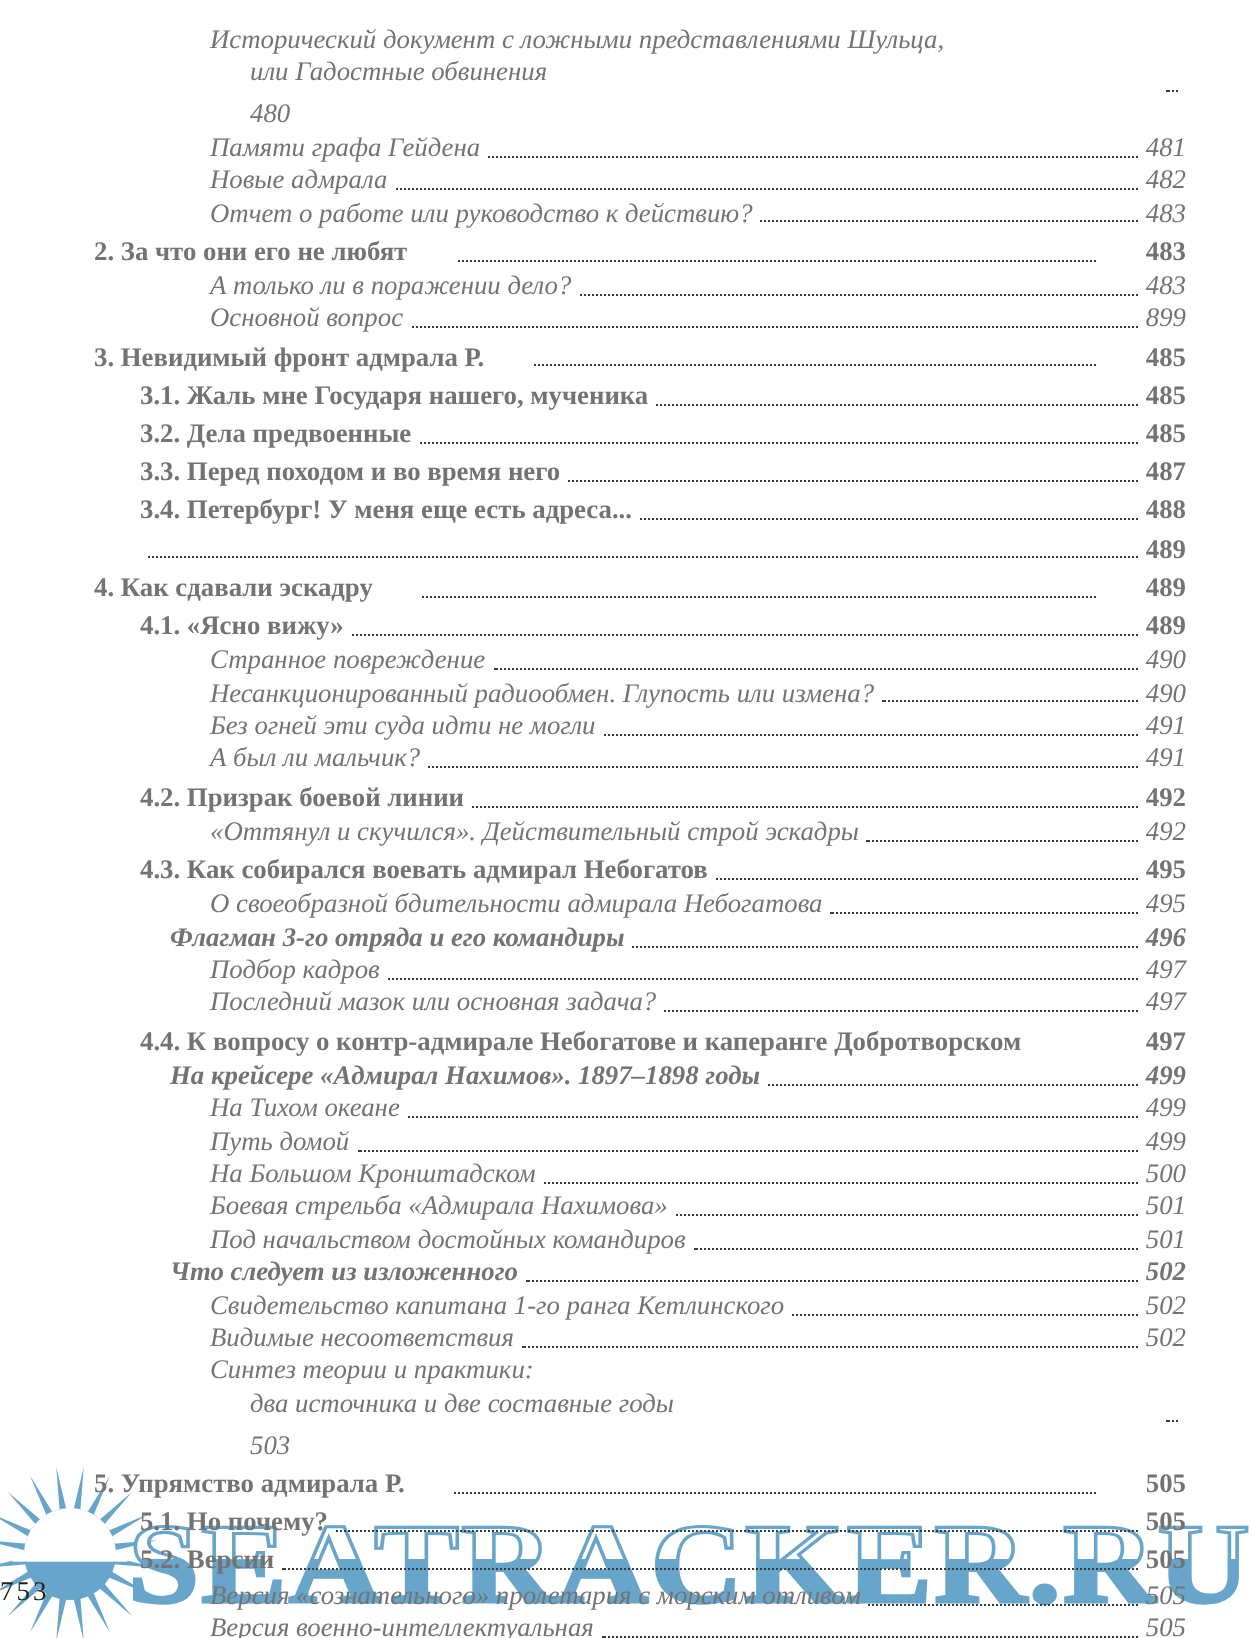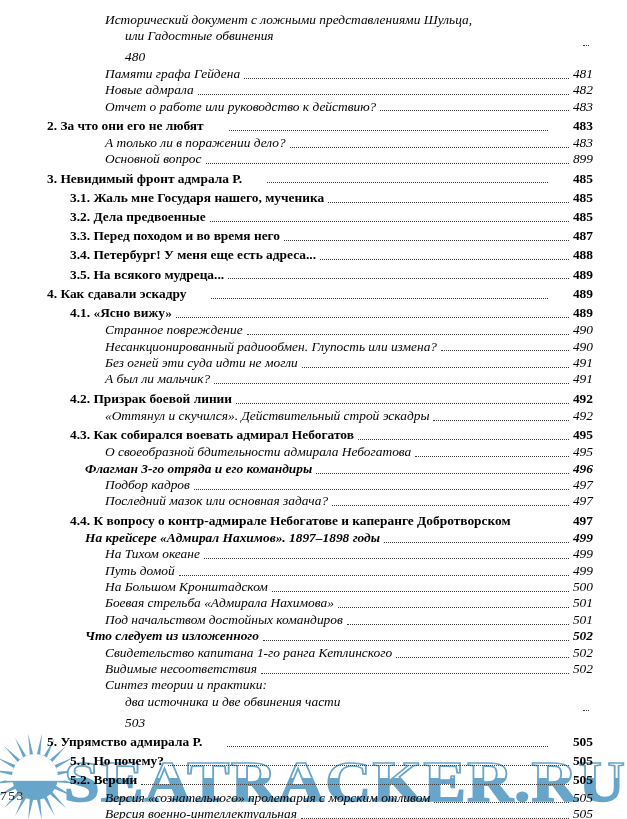--- a/index.html
+++ b/index.html
@@ -11,21 +11,21 @@
     font-family:"Liberation Serif","DejaVu Serif",serif;
     color:#1f1f1f;
   }
   
   .content{
     position:absolute;left:47px;top:12px;width:546px;z-index:1;
   }
   .row{
     display:flex;align-items:baseline;
     font-size:13.4px;line-height:16.4px;
-    color:#000000;
+    color:#737373;
   }
   .row.bold{font-weight:bold;margin:2.8px 0 0.8px 0;}
   .row.italic{font-style:italic;}
   .row.bolditalic{font-weight:bold;font-style:italic;}
   .lv1{padding-left:0;gap:21px;}
   .lv2{padding-left:23px;}
   .lv3{padding-left:38px;}
   .lv4{padding-left:58px;}
   .lv5{padding-left:78px;flex-direction:column;}
   .t{white-space:nowrap;}
@@ -130,21 +130,20 @@
       <span class="t">3.3. Перед походом и во время него</span>
       <span class="lead"></span>
       <span class="pg">487</span>
     </div>
       <div class="row lv2 bold">
       <span class="t">3.4. Петербург! У меня еще есть адреса...</span>
       <span class="lead"></span>
       <span class="pg">488</span>
     </div>
       <div class="row lv2 bold">
-      <span class="t">3.5. На всякого мудреца...</span>
       <span class="lead"></span>
       <span class="pg">489</span>
     </div>
       <div class="row lv1 bold">
       <span class="t">4. Как сдавали эскадру</span>
       <span class="lead"></span>
       <span class="pg">489</span>
     </div>
       <div class="row lv2 bold">
       <span class="t">4.1. «Ясно вижу»</span>
@@ -254,21 +253,21 @@
       <div class="row lv4 italic">
       <span class="t">Видимые несоответствия</span>
       <span class="lead"></span>
       <span class="pg">502</span>
     </div>
       <div class="row lv4 italic">
       <span class="t">Синтез теории и практики:</span>
 
     </div>
       <div class="row lv5 italic">
-      <span class="t">два источника и две обвинения части</span>
+      <span class="t">два источника и две составные годы</span>
       <span class="lead"></span>
       <span class="pg">503</span>
     </div>
       <div class="row lv1 bold">
       <span class="t">5. Упрямство адмирала Р.</span>
       <span class="lead"></span>
       <span class="pg">505</span>
     </div>
       <div class="row lv2 bold">
       <span class="t">5.1. Но почему?</span>

